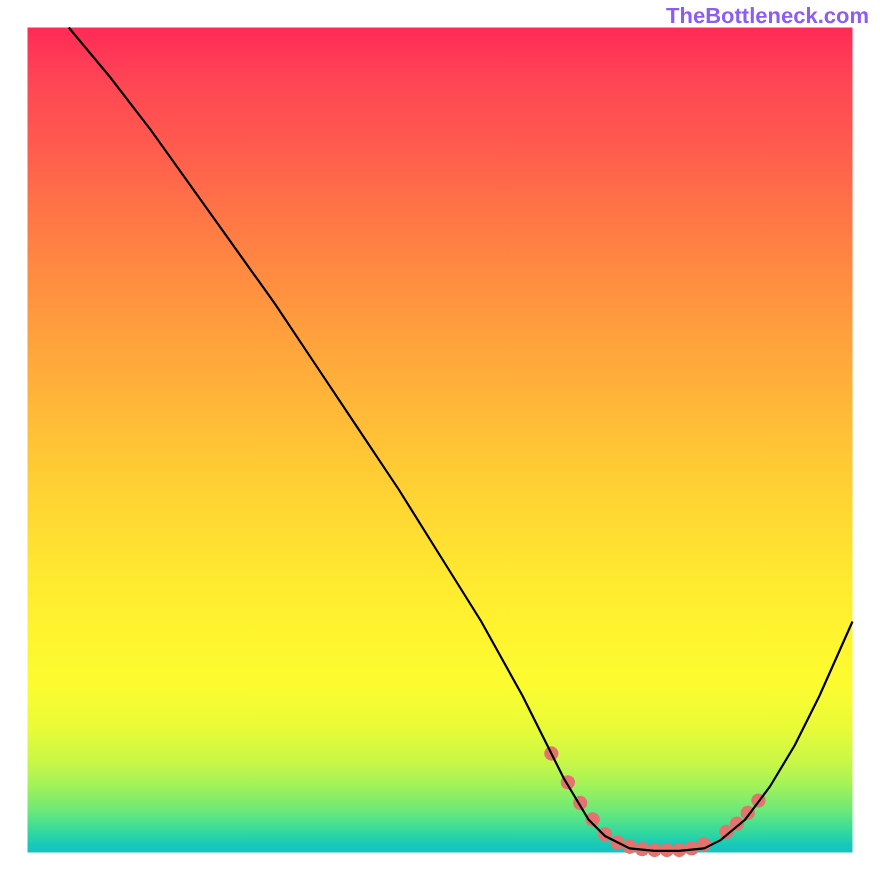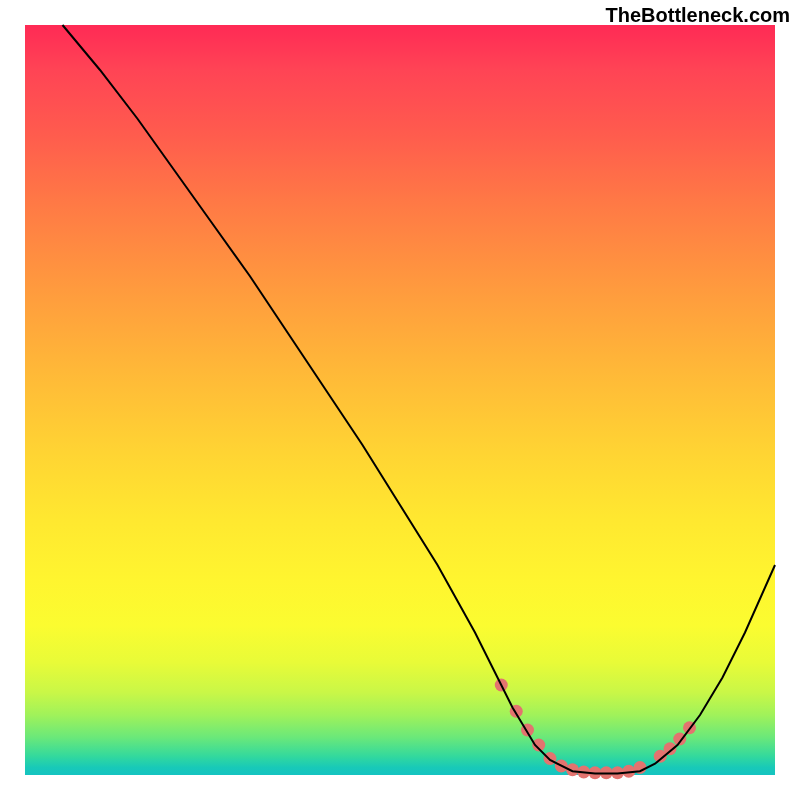--- a/index.html
+++ b/index.html
@@ -9,21 +9,21 @@
     background: #ffffff;
     position: relative;
     font-family: Arial, sans-serif;
   }
   .watermark {
     position: absolute;
     top: 4px;
     right: 10px;
     font-size: 20px;
     font-weight: bold;
-    color: #000000;
+    color: #8b5cf6;
     z-index: 10;
   }
   .plot-area {
     position: absolute;
     top: 25px;
     left: 25px;
     width: 750px;
     height: 750px;
     border: none;
   }

